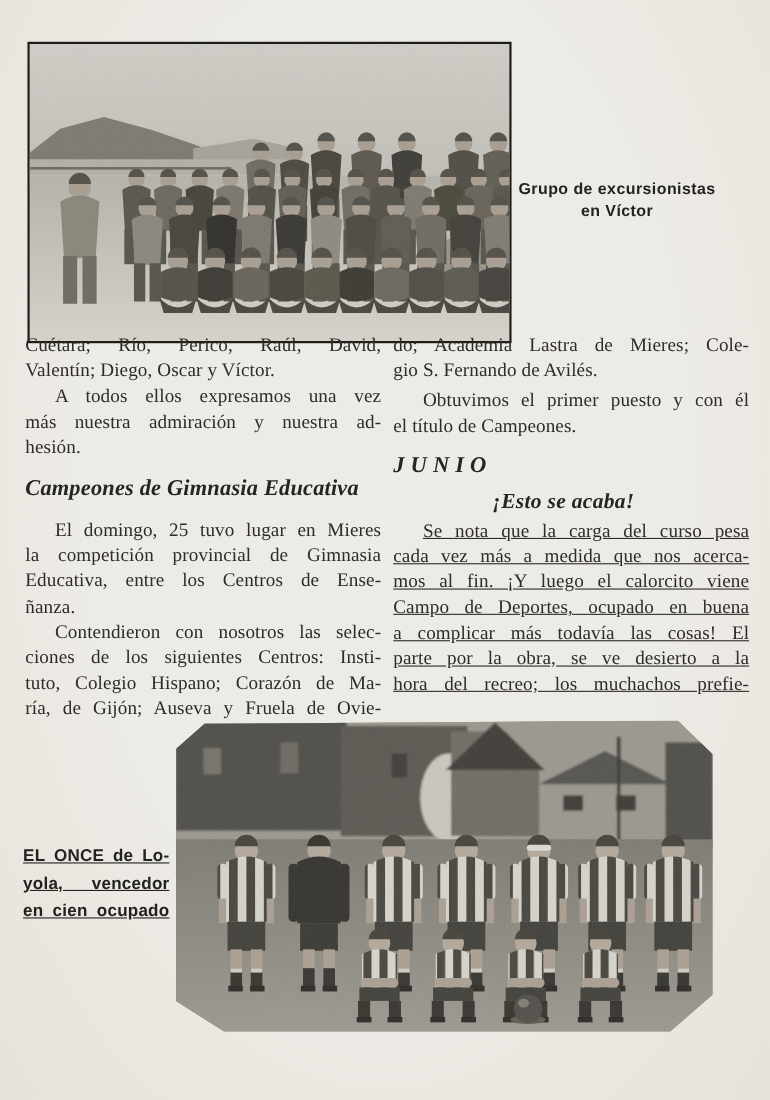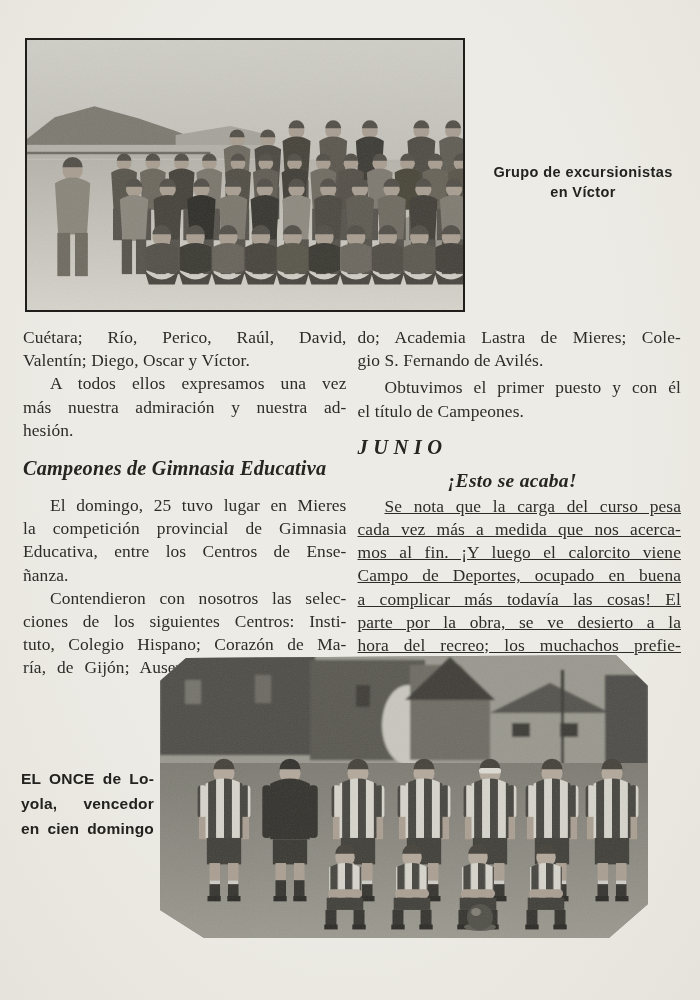--- a/index.html
+++ b/index.html
@@ -15,32 +15,32 @@
     border:2px solid #1f1e1b; background:#c6c4bc;
   }
   .photo-bottom{
     position:absolute; left:160px; top:655px; width:488px; height:283px;
     background:#8f8d84;
     clip-path:polygon(26px 3px, 456px 0px, 488px 31px, 488px 249px, 449px 283px, 44px 283px, 0px 255px, 0px 26px);
   }
   .photo-top svg,.photo-bottom svg{display:block;width:100%;height:100%;}
   
   .caption-top{
-    position:absolute; left:485px; top:162px; width:196px;
+    position:absolute; left:463px; top:162px; width:196px;
     font:700 14.5px/20px "Liberation Sans", sans-serif;
     text-align:center; color:#23221e; letter-spacing:.4px;
   }
   .caption-bottom{
     position:absolute; left:21px; top:766px; width:133px;
-    font:700 15.5px/25px "Liberation Sans", sans-serif; color:#23221e; letter-spacing:.2px;
+    font:700 15.5px/25px "Liberation Sans", sans-serif; color:#23221e; letter-spacing:.2px;text-decoration:underline;
   }
   .caption-bottom .cap-line{text-align:justify; text-align-last:justify;}
   
   .columns{
-    position:absolute; left:23px; top:326px; width:658px;
+    position:absolute; left:23px; top:302px; width:658px;
     display:flex; gap:11px;
   }
   .col{width:323.5px; font-size:17.4px; line-height:23.2px; letter-spacing:.1px;}
   .para{margin:0;}
   .para .line{text-align:justify; text-align-last:justify;}
   .para.closed .line:last-child{text-align-last:left;}
   .para.indent .line:first-child{text-indent:1.55em;}
   .section-heading{
     font:italic 700 20.5px/26px "Liberation Serif", serif; color:#26251f;
     margin:13px 0 13px; letter-spacing:.2px;
@@ -194,21 +194,21 @@
           <div class="line">a complicar más todavía las cosas! El</div>
           <div class="line">parte por la obra, se ve desierto a la</div>
           <div class="line">hora del recreo; los muchachos prefie-</div>
         </div>
     </div>
   </div>
 
   <div class="caption-bottom">
     <div class="cap-line">EL ONCE de Lo-</div>
     <div class="cap-line">yola, vencedor</div>
-    <div class="cap-line">en cien domingo</div>
+    <div class="cap-line">en cien ocupado</div>
   </div>
 
   <figure class="photo-bottom">
     <svg viewBox="0 0 488 283" preserveAspectRatio="none">
       <defs>
         <pattern id="stripesB" width="12" height="12" patternUnits="userSpaceOnUse">
           <rect width="12" height="12" fill="#d6d4cb"></rect>
             <rect width="6" height="12" fill="#47453f"></rect>
         </pattern>
         <linearGradient id="grassB" x1="0" y1="0" x2="0" y2="1">

